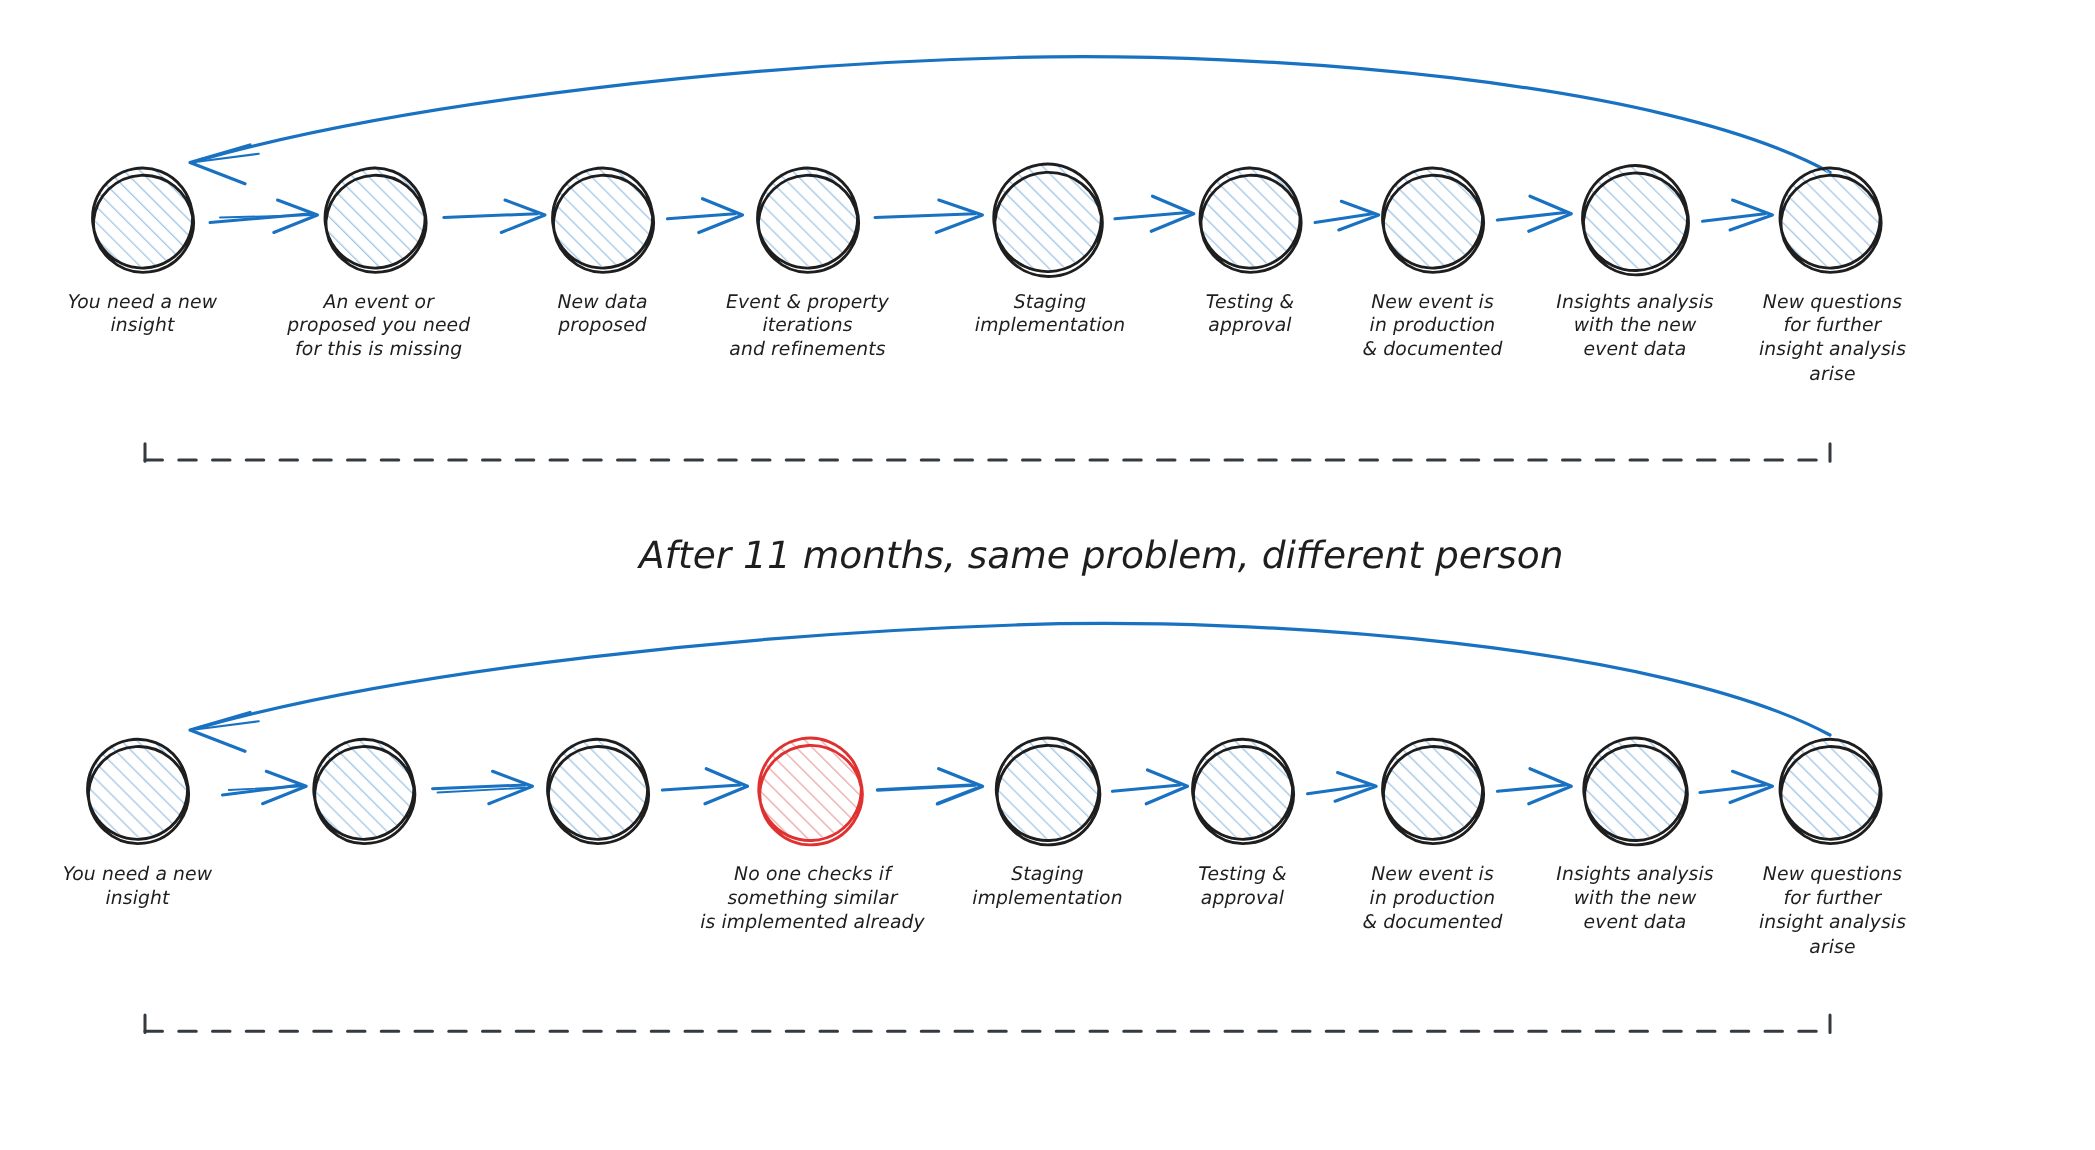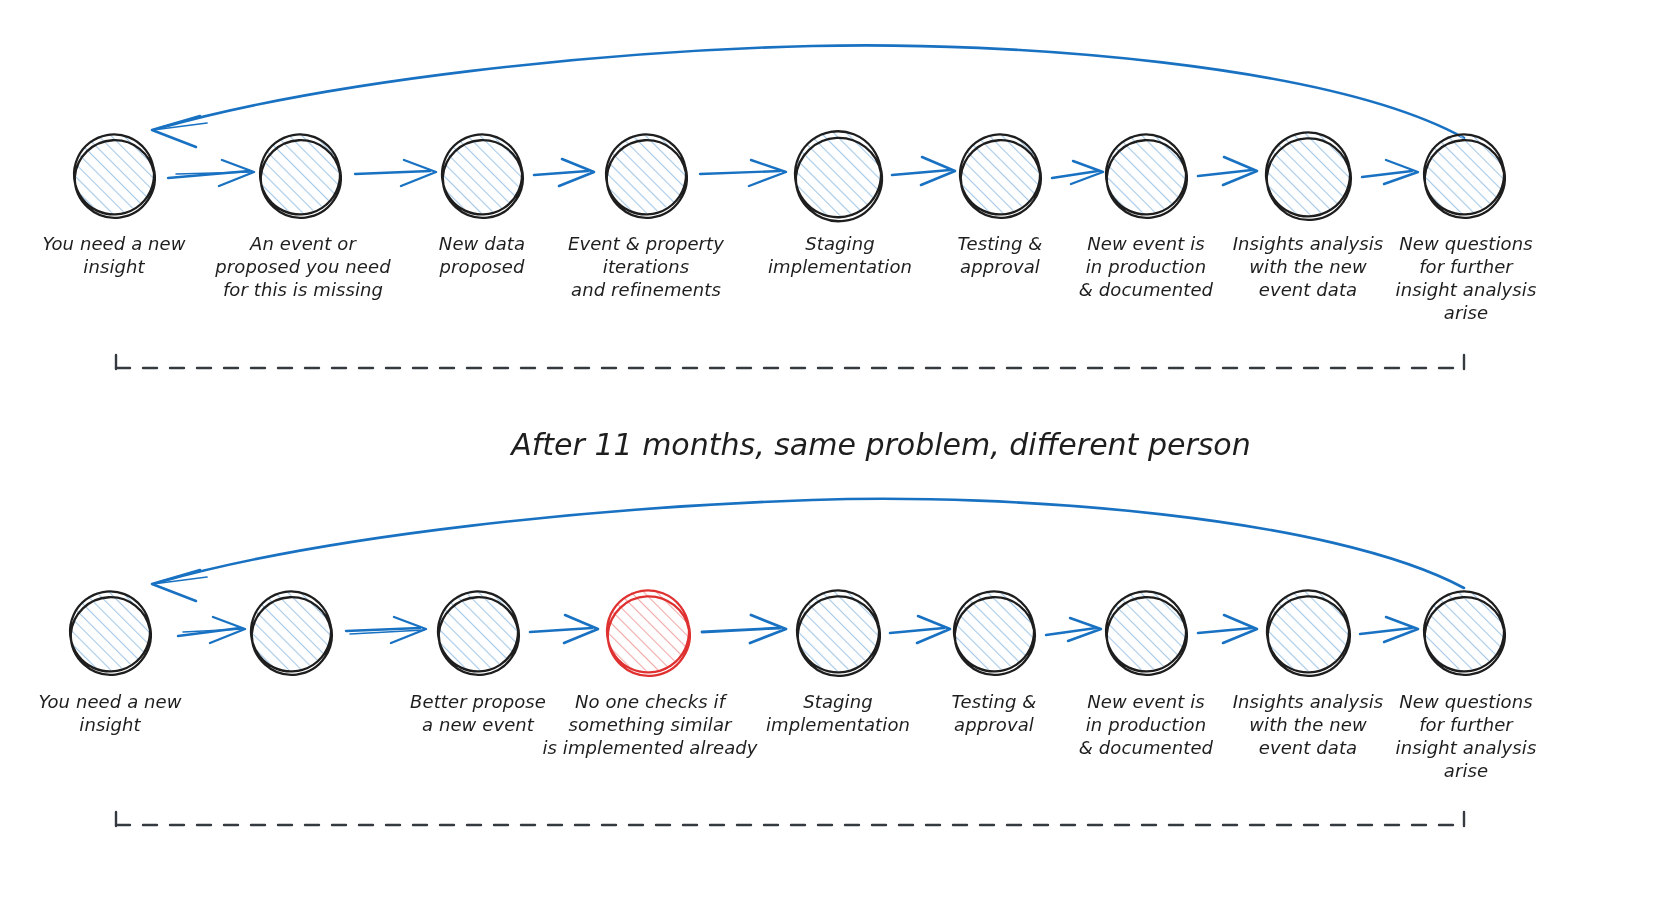--- a/index.html
+++ b/index.html
@@ -23,21 +23,21 @@
   #sketch {
     position: absolute;
     top: 0; left: 0;
     width: 1676px;
     height: 920px;
   }
   .node-label {
     position: absolute;
     text-align: center;
     font-family: "DejaVu Sans", sans-serif;
-    font-size: 18px;
+    font-size: 15px;
     line-height: 1.28;
     color: #1e1e1e;
     letter-spacing: 0.1px;
     white-space: pre-line;
     transform: translateX(-50%);
     font-style: italic;
   }
   .caption {
     position: absolute;
     left: 50%;
@@ -257,22 +257,20 @@
 event data</div>
   <div class="node-label" style="left:1466px; top:232px; width:200px;">New questions
 for further
 insight analysis
 arise</div>
 
   <div class="caption" style="top:427px;">After 11 months, same problem, different person</div>
 
   <div class="node-label" style="left:110px; top:690px; width:190px;">You need a new
 insight</div>
-  <div class="node-label" style="left:478px; top:690px; width:190px;">Better propose
-a new event</div>
   <div class="node-label" style="left:650px; top:690px; width:230px;">No one checks if
 something similar
 is implemented already</div>
   <div class="node-label" style="left:838px; top:690px; width:200px;">Staging
 implementation</div>
   <div class="node-label" style="left:994px; top:690px; width:180px;">Testing &amp;
 approval</div>
   <div class="node-label" style="left:1146px; top:690px; width:190px;">New event is
 in production
 &amp; documented</div>

